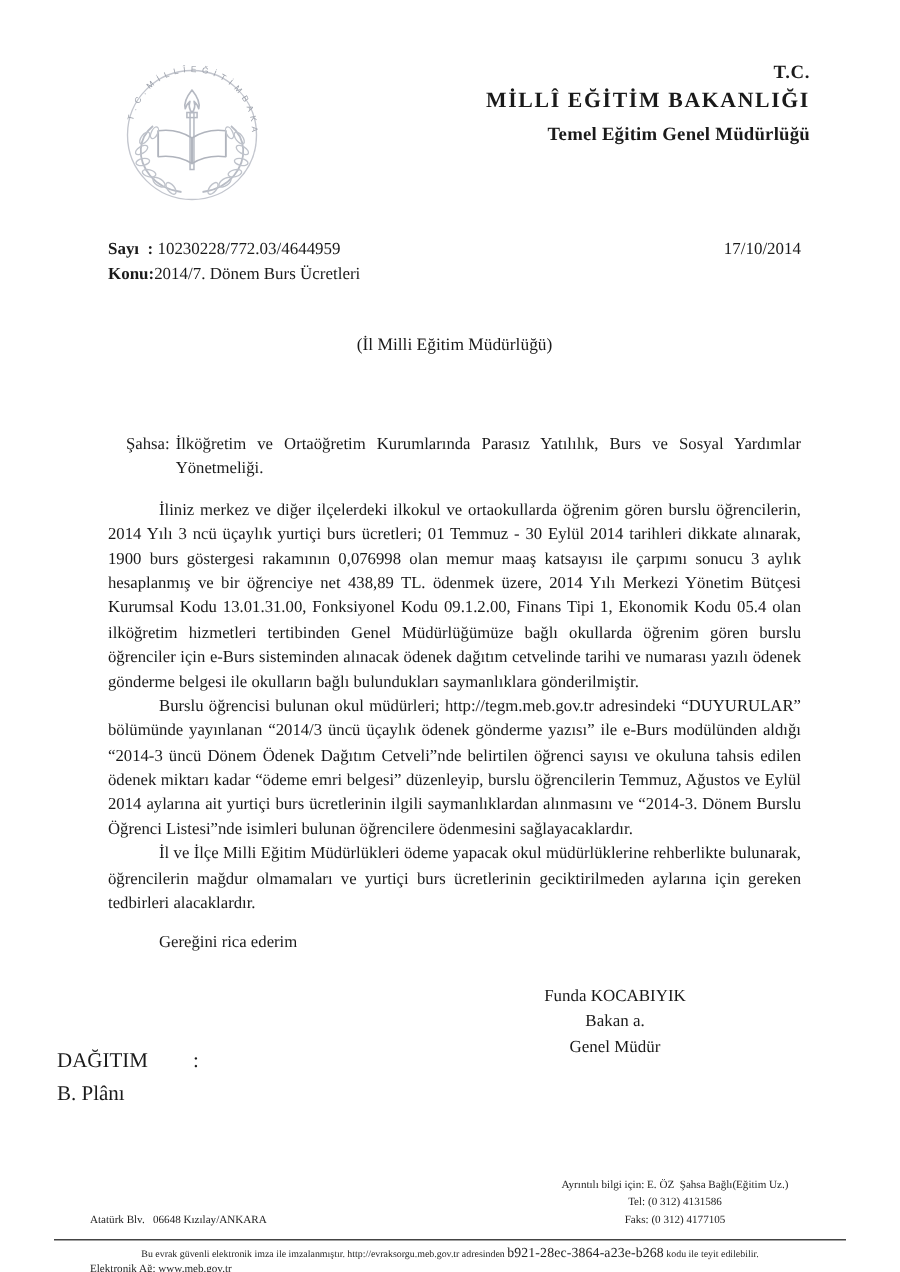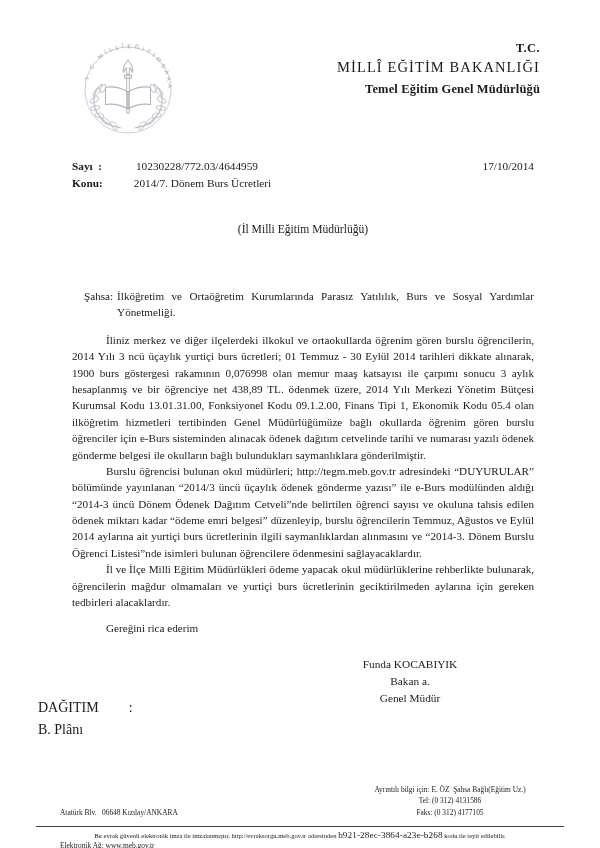--- a/index.html
+++ b/index.html
@@ -50,21 +50,21 @@
     text-align: right;
     line-height: 1.35;
   }
   .head-tc {
     font-size: 12.5px;
     font-weight: bold;
     letter-spacing: 0.4px;
   }
   .head-ministry {
     font-size: 14.5px;
-    font-weight: normal;
+    font-weight: bold;
     letter-spacing: 1.1px;
     margin-top: 1px;
   }
   .head-dept {
     font-size: 12.5px;
     font-weight: bold;
     letter-spacing: 0.15px;
     margin-top: 4px;
   }
 
@@ -73,21 +73,20 @@
     position: absolute;
     left: 72px;
     top: 158px;
     width: 462px;
     font-size: 11.3px;
     line-height: 1.5;
   }
   .meta-row {
     display: flex;
     align-items: center;
-    gap: 31px;
   }
   .meta-label {
     font-weight: bold;
     white-space: pre;
   }
   .meta-value { white-space: pre; }
   .meta-date {
     margin-left: auto;
     white-space: pre;
   }

